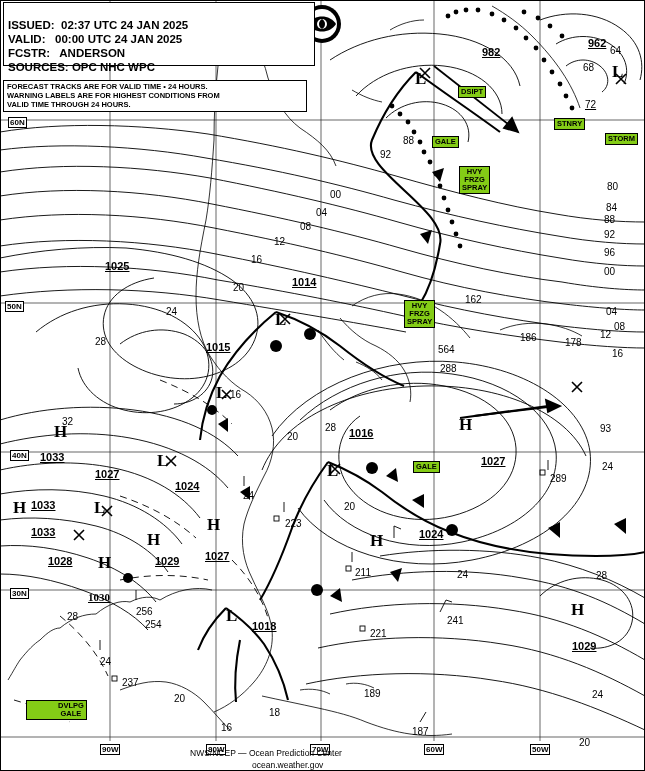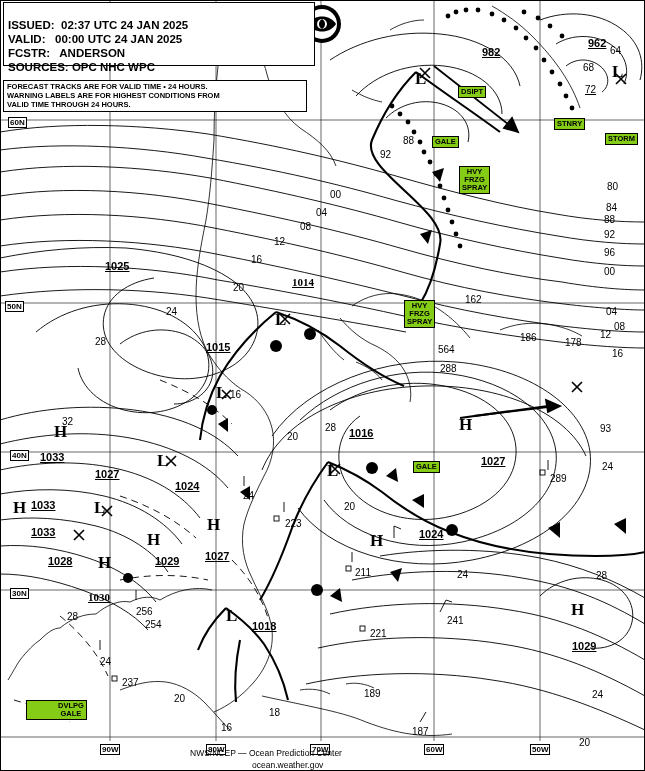--- a/index.html
+++ b/index.html
@@ -281,21 +281,21 @@
       <div class="box" style="left: 605px; top: 133px;">STORM</div>
       <div class="box" style="left: 459px; top: 166px;">HVY<br>FRZG<br>SPRAY</div>
       <div class="box" style="left: 404px; top: 300px;">HVY<br>FRZG<br>SPRAY</div>
       <div class="box" style="left: 413px; top: 461px;">GALE</div>
       <div class="box" style="left: 26px; top: 700px; padding-left: 31px;">DVLPG<br>GALE</div>
     </div>
   <div id="iso-layer">
       <div class="txt iso" style="left: 450px; top: 47px; margin-left: 32px;">982</div>
       <div class="txt iso" style="left: 588px; top: 38px;">962</div>
       <div class="txt iso" style="left: 105px; top: 261px;">1025</div>
-      <div class="txt iso" style="left: 292px; top: 277px; font-family: Liberation Serif, serif;">1014</div>
+      <div class="txt iso" style="left: 292px; top: 277px;">1014</div>
       <div class="txt iso" style="left: 206px; top: 342px;">1015</div>
       <div class="txt iso" style="left: 349px; top: 428px;">1016</div>
       <div class="txt iso" style="left: 40px; top: 452px;">1033</div>
       <div class="txt iso" style="left: 95px; top: 469px;">1027</div>
       <div class="txt iso" style="left: 175px; top: 481px;">1024</div>
       <div class="txt iso" style="left: 481px; top: 456px;">1027</div>
       <div class="txt iso" style="left: 31px; top: 500px;">1033</div>
       <div class="txt iso" style="left: 31px; top: 527px;">1033</div>
       <div class="txt iso" style="left: 48px; top: 556px;">1028</div>
       <div class="txt iso" style="left: 155px; top: 556px;">1029</div>
@@ -330,21 +330,21 @@
       <div class="latlon" style="left: 10px; top: 588px;">30N</div>
       <div class="latlon" style="left: 100px; top: 744px;">90W</div>
       <div class="latlon" style="left: 206px; top: 744px;">80W</div>
       <div class="latlon" style="left: 310px; top: 744px;">70W</div>
       <div class="latlon" style="left: 424px; top: 744px;">60W</div>
       <div class="latlon" style="left: 530px; top: 744px;">50W</div>
     </div>
   <div id="num-layer">
       <div class="txt num" style="left: 610px; top: 46px;">64</div>
       <div class="txt num" style="left: 583px; top: 63px;">68</div>
-      <div class="txt num" style="left: 585px; top: 85px; text-decoration: underline;">72</div>
+      <div class="txt num" style="left: 585px; top: 100px; text-decoration: underline;">72</div>
       <div class="txt num" style="left: 615px; top: 131px; margin-left: 32px;">76</div>
       <div class="txt num" style="left: 607px; top: 182px;">80</div>
       <div class="txt num" style="left: 606px; top: 203px;">84</div>
       <div class="txt num" style="left: 604px; top: 215px;">88</div>
       <div class="txt num" style="left: 604px; top: 230px;">92</div>
       <div class="txt num" style="left: 604px; top: 248px;">96</div>
       <div class="txt num" style="left: 604px; top: 267px;">00</div>
       <div class="txt num" style="left: 606px; top: 307px;">04</div>
       <div class="txt num" style="left: 614px; top: 322px;">08</div>
       <div class="txt num" style="left: 600px; top: 330px;">12</div>

